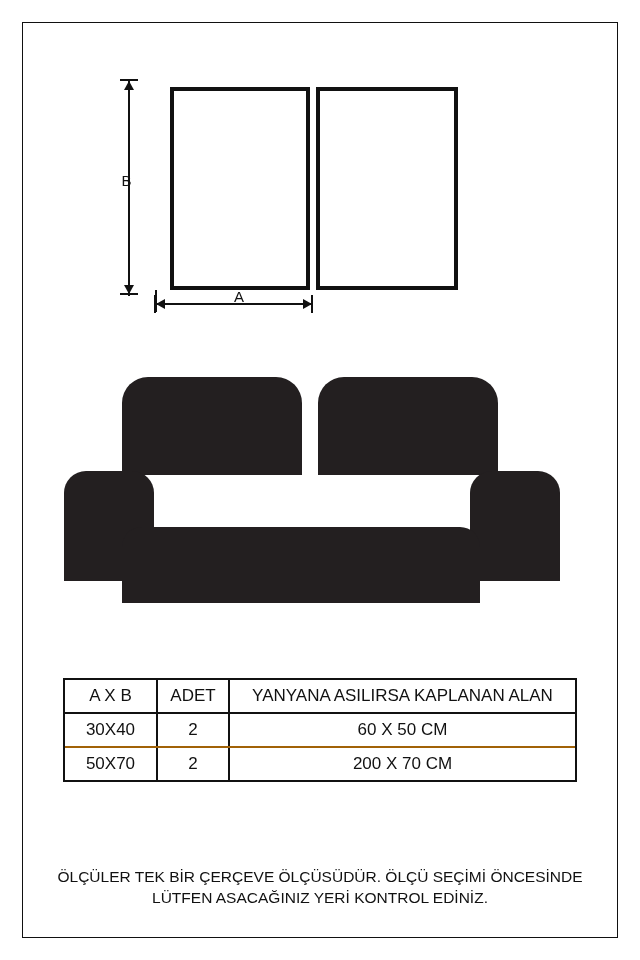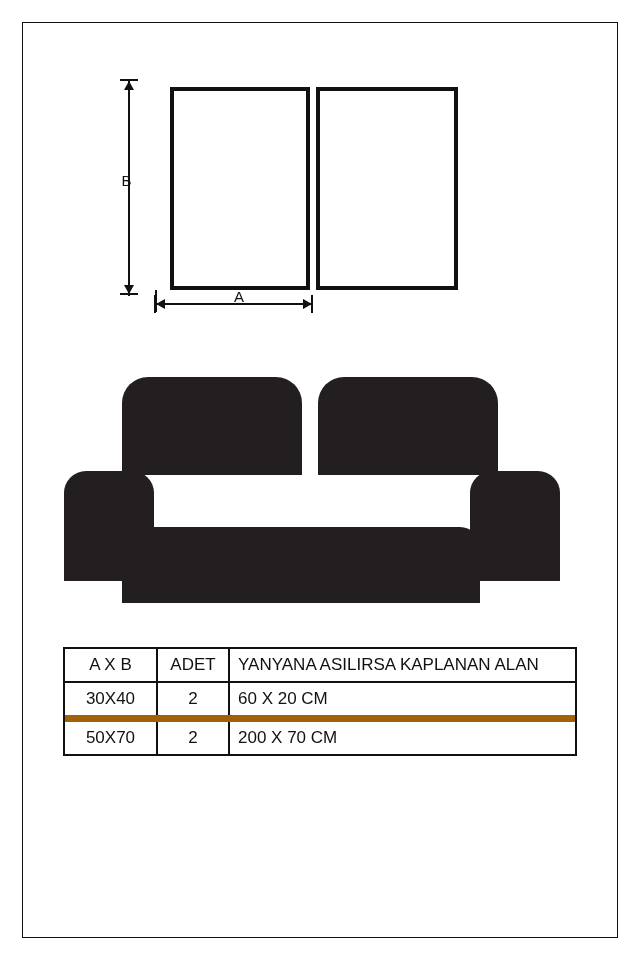--- a/index.html
+++ b/index.html
@@ -161,21 +161,21 @@
     left: 60px;
     top: 365px;
     width: 504px;
     height: 255px;
   }
 
   
   #size-table {
     position: absolute;
     left: 63px;
-    top: 647px;
+    top: 678px;
     width: 514px;
     border: 2px solid #111111;
     box-sizing: border-box;
     border-collapse: collapse;
   }
   #size-table table {
     width: 100%;
     border-collapse: collapse;
   }
   #size-table th, #size-table td {
@@ -191,28 +191,28 @@
     width: 92px;
     text-align: center;
     border-right: 2px solid #111111;
   }
   .col-adet {
     width: 72px;
     text-align: center;
     border-right: 2px solid #111111;
   }
   .col-area {
-    text-align: left;
+    text-align: center;
     padding-left: 12px;
   }
   #size-table thead th {
     border-bottom: 2px solid #111111;
   }
   #size-table tbody tr td {
-    border-bottom: 7px solid #a16207;
+    border-bottom: 2px solid #a16207;
   }
   #size-table tbody tr:last-child td {
     border-bottom: none;
     border-radius: 16px;
   }
 
   
   #footer-note {
     position: absolute;
     left: 50px;
@@ -280,25 +280,29 @@
         <tr>
           <th class="col-ab">A X B</th>
           <th class="col-adet">ADET</th>
           <th class="col-area">YANYANA ASILIRSA KAPLANAN ALAN</th>
         </tr>
       </thead>
       <tbody>
         <tr>
           <td class="col-ab">30X40</td>
           <td class="col-adet">2</td>
-          <td class="col-area">60 X 20 CM</td>
+          <td class="col-area">60 X 50 CM</td>
         </tr>
         <tr>
           <td class="col-ab">50X70</td>
           <td class="col-adet">2</td>
           <td class="col-area">200 X 70 CM</td>
         </tr>
       </tbody>
     </table>
   </div>
 
+  <div id="footer-note">
+    <span class="note-line">ÖLÇÜLER TEK BİR ÇERÇEVE ÖLÇÜSÜDÜR. ÖLÇÜ SEÇİMİ ÖNCESİNDE</span>
+    <span class="note-line">LÜTFEN ASACAĞINIZ YERİ KONTROL EDİNİZ.</span>
+  </div>
 
 </div>
 
 </body></html>

